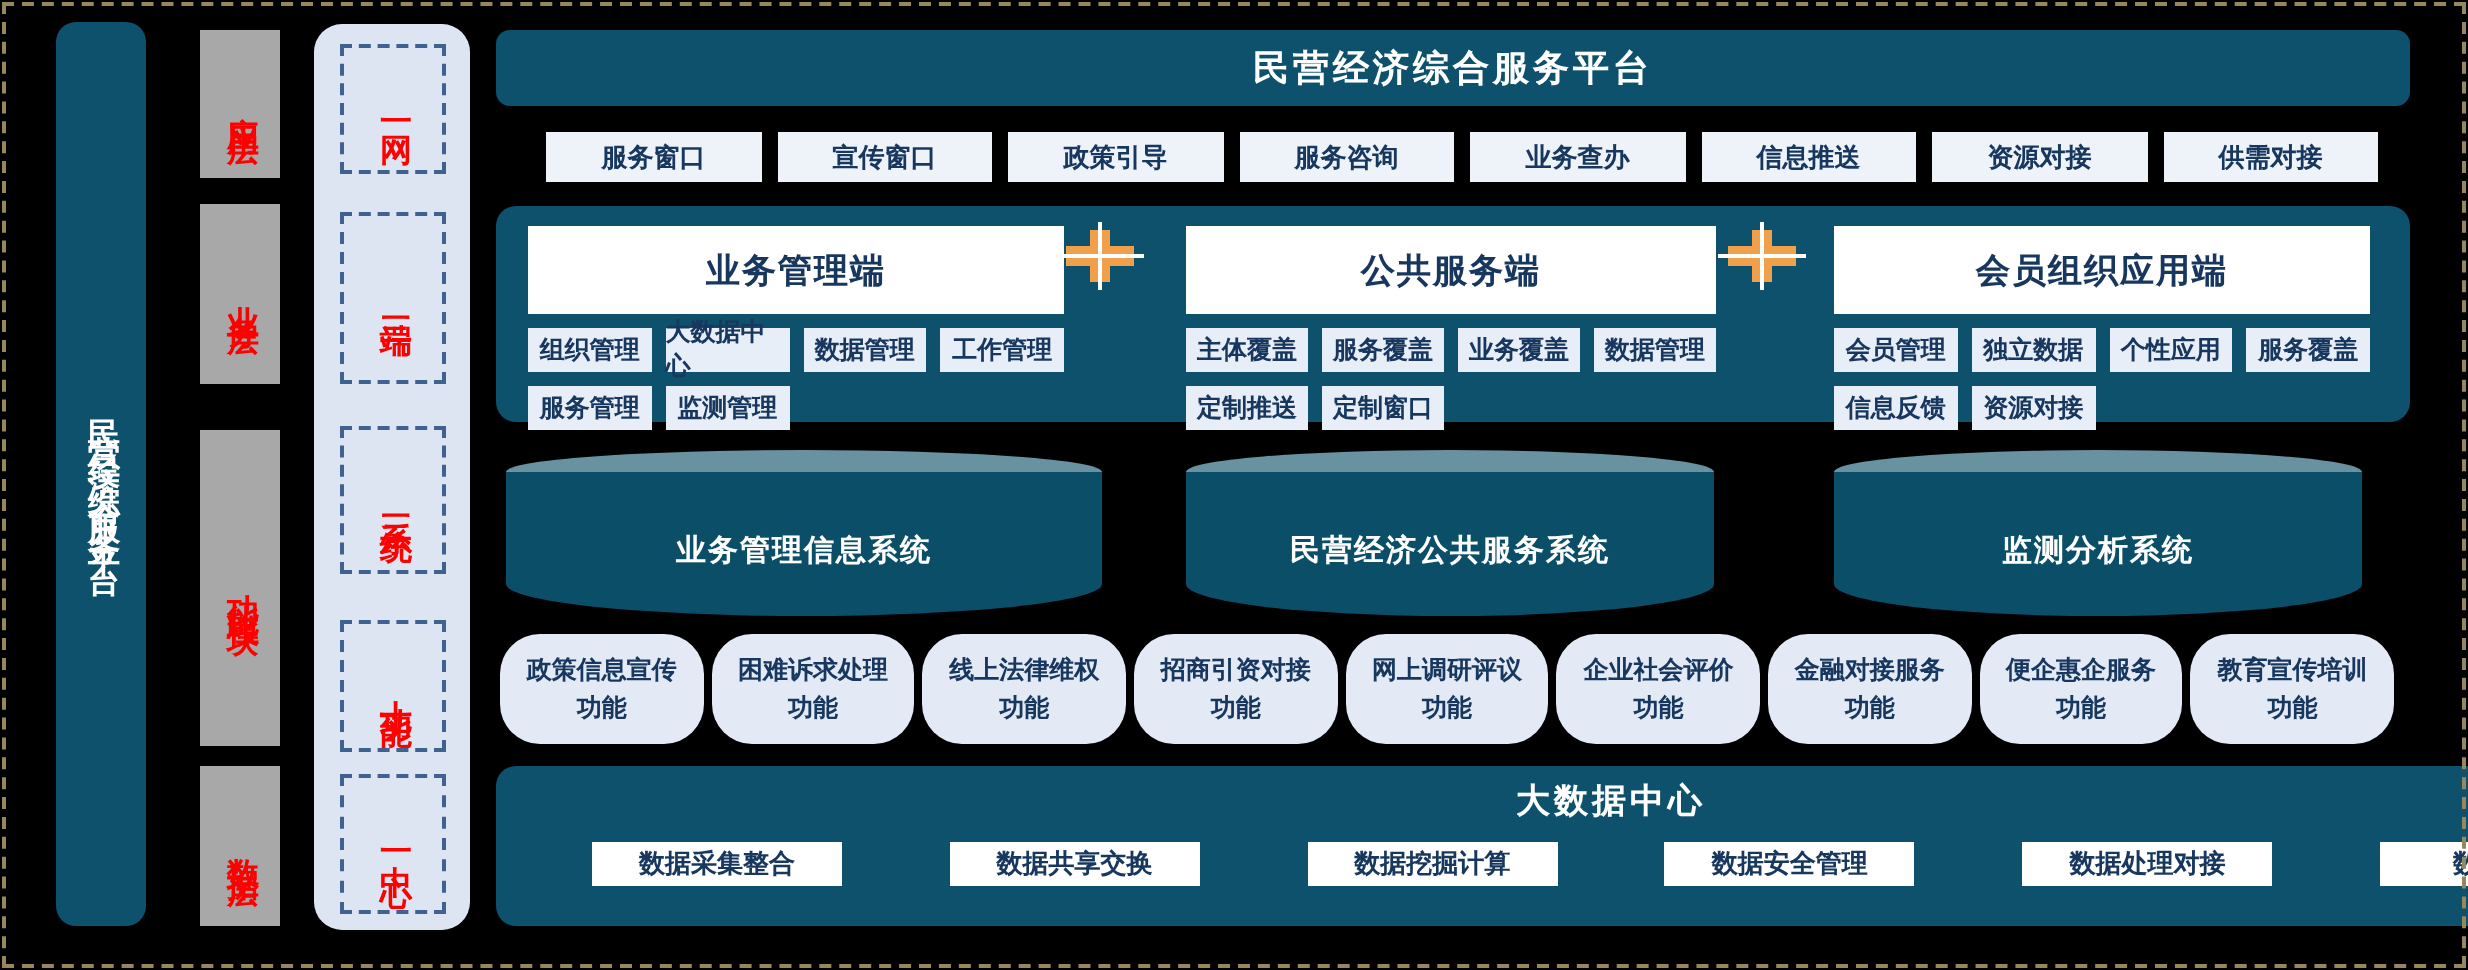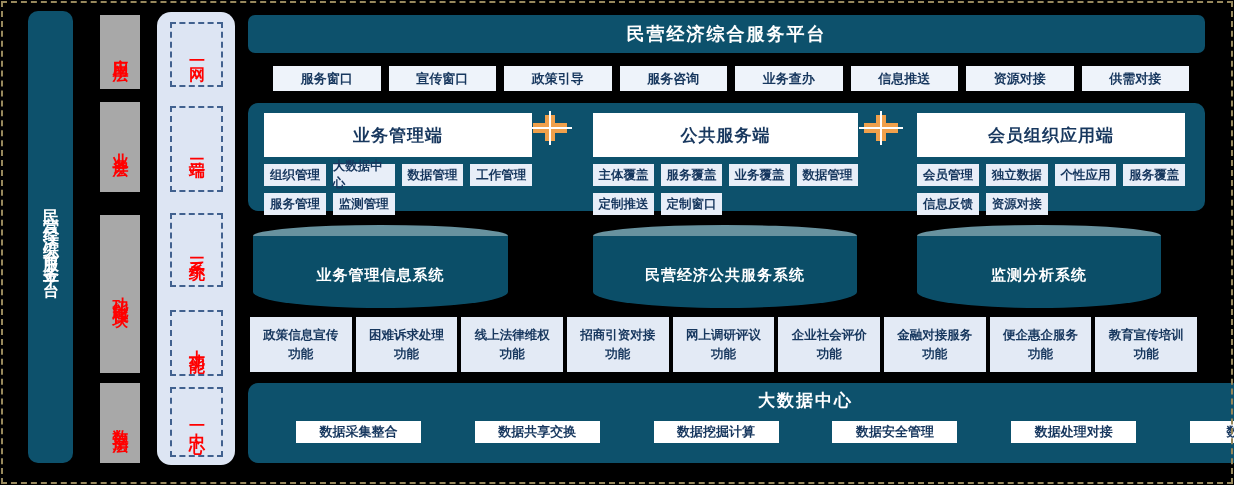--- a/index.html
+++ b/index.html
@@ -87,23 +87,23 @@
   
   .plus{position:absolute;width:34px;height:26px;top:12px;}
   .plus-1{left:285px;}
   .plus-2{left:616px;}
   .plus .pbar-h{position:absolute;left:0;top:8px;width:34px;height:10px;background:#f0a04b;}
   .plus .pbar-v{position:absolute;left:12px;top:0;width:10px;height:26px;background:#f0a04b;}
   .plus .pline-h{position:absolute;left:-5px;top:12px;width:44px;height:2px;background:#fff;}
   .plus .pline-v{position:absolute;left:16px;top:-4px;width:2px;height:34px;background:#fff;}
   
   .cyl{position:absolute;top:225px;height:83px;}
-  .cyl-0{left:253px;width:255px;}
+  .cyl-0{left:253px;width:298px;}
   .cyl-1{left:593px;width:264px;}
-  .cyl-2{left:917px;width:244px;}
+  .cyl-2{left:917px;width:264px;}
   .cyl .cyl-body{
     position:absolute;left:0;right:0;top:11px;bottom:0;background:#0b4e68;
     border-bottom-left-radius:50% 16px;border-bottom-right-radius:50% 16px;
     display:flex;align-items:center;justify-content:center;
   }
   .cyl .cyl-top{
     position:absolute;left:0;right:0;top:0;height:22px;background:#68929f;border-radius:50%;
   }
   .cyl .cyl-label{
     position:relative;z-index:2;color:#fff;font-size:15px;font-weight:bold;letter-spacing:1px;margin-top:6px;
@@ -111,20 +111,21 @@
   
   .func-row{
     position:absolute;left:250px;top:317px;width:947px;height:55px;
     display:flex;gap:4px;
   }
   .func-box{
     flex:1;background:#e3eaf5;
     display:flex;align-items:center;justify-content:center;text-align:center;
     color:#17375e;font-size:12.5px;font-weight:bold;line-height:1.45;
     white-space:pre-line;
+    border-radius:20px;
   }
   
   .datacenter{
     position:absolute;left:248px;top:383px;width:1115px;height:80px;
     background:#0d516c;border-radius:10px;
   }
   .dc-title{
     margin-top:6px;text-align:center;color:#fff;font-size:17px;font-weight:bold;letter-spacing:2px;
   }
   .dc-row{

